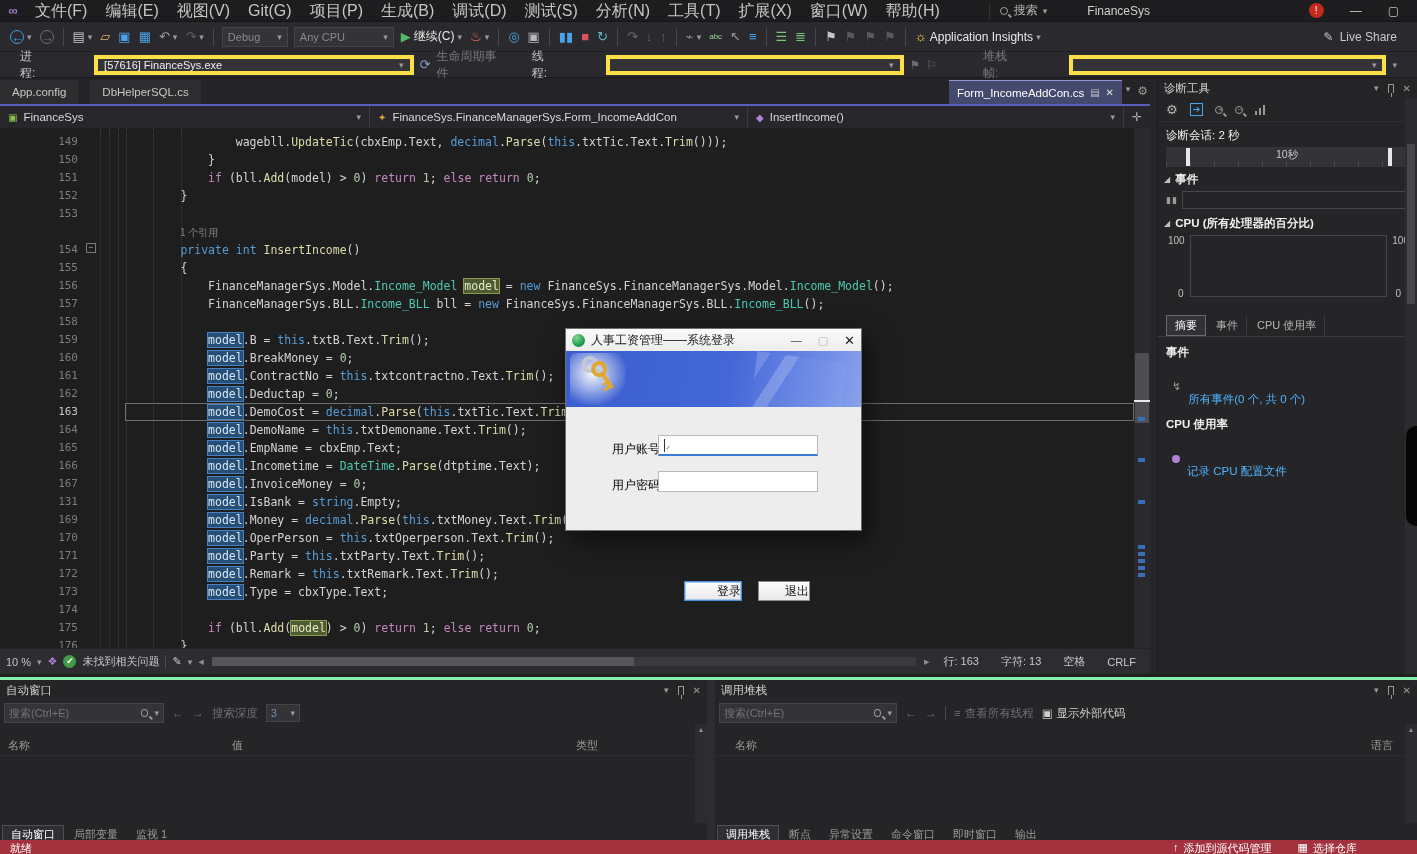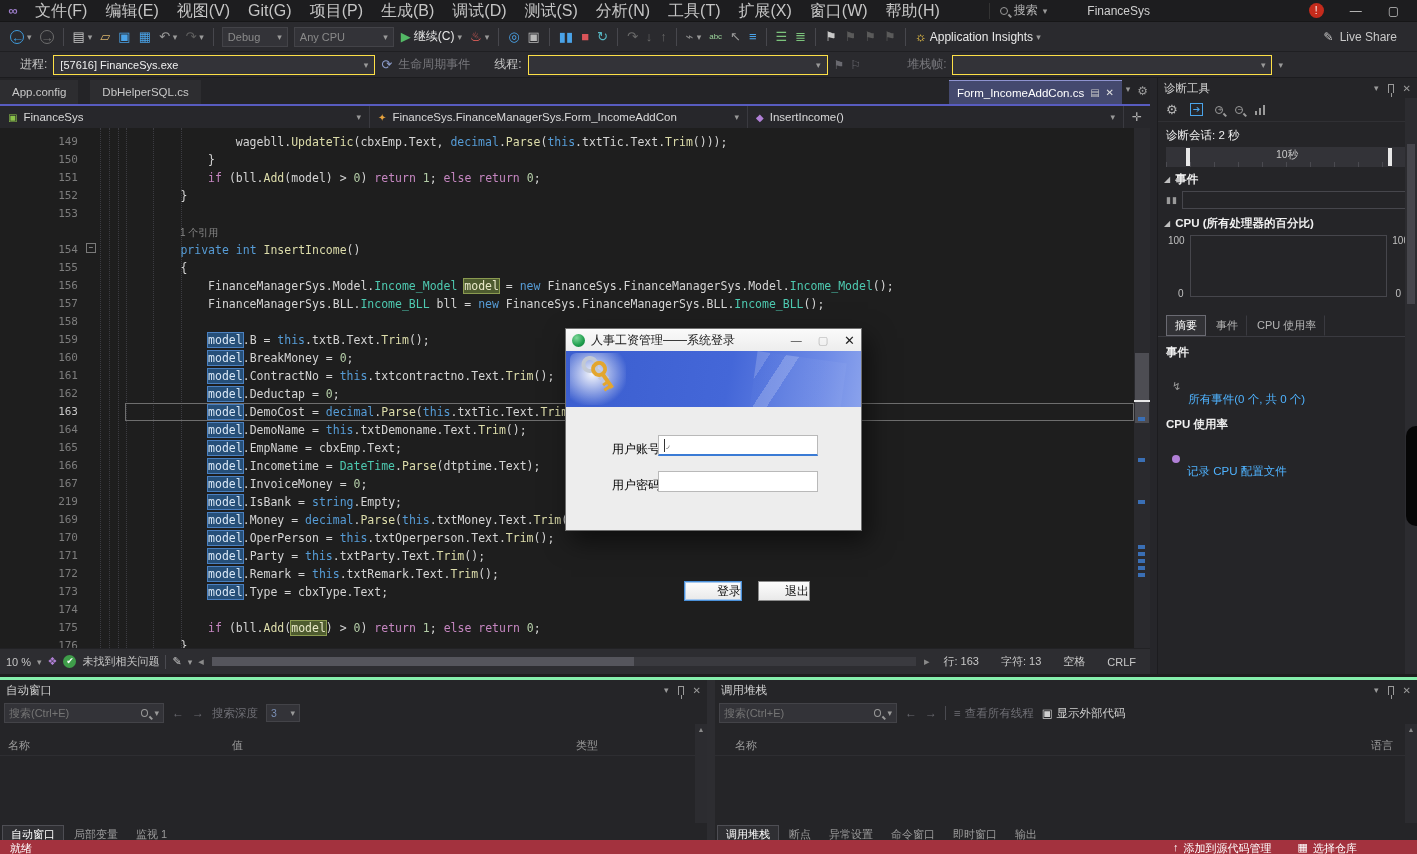--- a/index.html
+++ b/index.html
@@ -26,21 +26,21 @@
   .tbtn .tl{color:#e8e8e8;font-size:12px;}
   .tsep{width:1px;height:18px;background:#47474d;margin:0 5px;}
   .tcombo{display:flex;align-items:center;justify-content:space-between;height:20px;background:#333338;border:1px solid #434348;color:#8a8a8a;padding:0 5px;margin:0 3px;font-size:11px;}
   .circle-ico{border:1px solid currentColor;border-radius:50%;width:14px;height:14px;line-height:12px;text-align:center;font-size:10px;}
   #toolbar-right{margin-left:auto;display:flex;align-items:center;gap:6px;padding-right:14px;color:#c8c8c8;}
 
   
   #debugbar{position:absolute;left:0;top:52px;width:1417px;height:26px;background:#2a2a2e;display:flex;align-items:center;padding:0 20px;gap:6px;border-bottom:1px solid #1c1c1f;}
   .dlabel{color:#c5c5c5;font-size:12px;}
   .dlabel.dim{color:#77777c;}
-  .dcombo{height:20px;background:#333338;border:1px solid #fde047;display:flex;align-items:center;justify-content:space-between;padding:0 6px;color:#f0f0f0;font-size:11px;}
+  .dcombo{height:20px;background:#333338;border:4px solid #fde047;display:flex;align-items:center;justify-content:space-between;padding:0 6px;color:#f0f0f0;font-size:11px;margin-left:41px;}
   .dicon{color:#8a9ac8;font-size:13px;}
   .flag{color:#6a6a70;font-size:12px;}
 
   
   #editor-group{position:absolute;left:0;top:78px;width:1150px;height:596px;background:#1e1e1e;}
   #splitter-v{position:absolute;left:1150px;top:78px;width:7px;height:596px;background:#26262a;}
 
   
   #tabstrip{position:absolute;left:0;top:0;width:1150px;height:26px;background:#242427;display:flex;align-items:flex-end;}
   .doc-tab{height:24px;padding:0 12px;background:#2d2d30;color:#c8c8c8;font-size:11.5px;line-height:24px;margin-right:12px;}
@@ -415,21 +415,21 @@
           <div class="code-line"><span class="gutter">158</span><span class="code-content"></span></div>
           <div class="code-line"><span class="gutter">159</span><span class="code-content"><span class="tk-p">            </span><span class="tk-mh">model</span><span class="tk-p">.B = </span><span class="tk-k">this</span><span class="tk-p">.txtB.Text.</span><span class="tk-m">Trim</span><span class="tk-p">();</span></span></div>
           <div class="code-line"><span class="gutter">160</span><span class="code-content"><span class="tk-p">            </span><span class="tk-mh">model</span><span class="tk-p">.BreakMoney = </span><span class="tk-n">0</span><span class="tk-p">;</span></span></div>
           <div class="code-line"><span class="gutter">161</span><span class="code-content"><span class="tk-p">            </span><span class="tk-mh">model</span><span class="tk-p">.ContractNo = </span><span class="tk-k">this</span><span class="tk-p">.txtcontractno.Text.</span><span class="tk-m">Trim</span><span class="tk-p">();</span></span></div>
           <div class="code-line"><span class="gutter">162</span><span class="code-content"><span class="tk-p">            </span><span class="tk-mh">model</span><span class="tk-p">.Deductap = </span><span class="tk-n">0</span><span class="tk-p">;</span></span></div>
           <div class="code-line current"><span class="gutter">163</span><span class="code-content"><span class="tk-p">            </span><span class="tk-mh">model</span><span class="tk-p">.DemoCost = </span><span class="tk-k">decimal</span><span class="tk-p">.</span><span class="tk-m">Parse</span><span class="tk-p">(</span><span class="tk-k">this</span><span class="tk-p">.txtTic.Text.</span><span class="tk-m">Trim</span><span class="tk-p">());</span></span></div>
           <div class="code-line"><span class="gutter">164</span><span class="code-content"><span class="tk-p">            </span><span class="tk-mh">model</span><span class="tk-p">.DemoName = </span><span class="tk-k">this</span><span class="tk-p">.txtDemoname.Text.</span><span class="tk-m">Trim</span><span class="tk-p">();</span></span></div>
           <div class="code-line"><span class="gutter">165</span><span class="code-content"><span class="tk-p">            </span><span class="tk-mh">model</span><span class="tk-p">.EmpName = cbxEmp.Text;</span></span></div>
           <div class="code-line"><span class="gutter">166</span><span class="code-content"><span class="tk-p">            </span><span class="tk-mh">model</span><span class="tk-p">.Incometime = </span><span class="tk-t">DateTime</span><span class="tk-p">.</span><span class="tk-m">Parse</span><span class="tk-p">(dtptime.Text);</span></span></div>
           <div class="code-line"><span class="gutter">167</span><span class="code-content"><span class="tk-p">            </span><span class="tk-mh">model</span><span class="tk-p">.InvoiceMoney = </span><span class="tk-n">0</span><span class="tk-p">;</span></span></div>
-          <div class="code-line"><span class="gutter">219</span><span class="code-content"><span class="tk-p">            </span><span class="tk-mh">model</span><span class="tk-p">.IsBank = </span><span class="tk-k">string</span><span class="tk-p">.Empty;</span></span></div>
+          <div class="code-line"><span class="gutter">131</span><span class="code-content"><span class="tk-p">            </span><span class="tk-mh">model</span><span class="tk-p">.IsBank = </span><span class="tk-k">string</span><span class="tk-p">.Empty;</span></span></div>
           <div class="code-line"><span class="gutter">169</span><span class="code-content"><span class="tk-p">            </span><span class="tk-mh">model</span><span class="tk-p">.Money = </span><span class="tk-k">decimal</span><span class="tk-p">.</span><span class="tk-m">Parse</span><span class="tk-p">(</span><span class="tk-k">this</span><span class="tk-p">.txtMoney.Text.</span><span class="tk-m">Trim</span><span class="tk-p">());</span></span></div>
           <div class="code-line"><span class="gutter">170</span><span class="code-content"><span class="tk-p">            </span><span class="tk-mh">model</span><span class="tk-p">.OperPerson = </span><span class="tk-k">this</span><span class="tk-p">.txtOperperson.Text.</span><span class="tk-m">Trim</span><span class="tk-p">();</span></span></div>
           <div class="code-line"><span class="gutter">171</span><span class="code-content"><span class="tk-p">            </span><span class="tk-mh">model</span><span class="tk-p">.Party = </span><span class="tk-k">this</span><span class="tk-p">.txtParty.Text.</span><span class="tk-m">Trim</span><span class="tk-p">();</span></span></div>
           <div class="code-line"><span class="gutter">172</span><span class="code-content"><span class="tk-p">            </span><span class="tk-mh">model</span><span class="tk-p">.Remark = </span><span class="tk-k">this</span><span class="tk-p">.txtRemark.Text.</span><span class="tk-m">Trim</span><span class="tk-p">();</span></span></div>
           <div class="code-line"><span class="gutter">173</span><span class="code-content"><span class="tk-p">            </span><span class="tk-mh">model</span><span class="tk-p">.Type = cbxType.Text;</span></span></div>
           <div class="code-line"><span class="gutter">174</span><span class="code-content"></span></div>
           <div class="code-line"><span class="gutter">175</span><span class="code-content"><span class="tk-p">            </span><span class="tk-kc">if</span><span class="tk-p"> (bll.</span><span class="tk-m">Add</span><span class="tk-p">(</span><span class="tk-gh">model</span><span class="tk-p">) &gt; </span><span class="tk-n">0</span><span class="tk-p">) </span><span class="tk-kc">return</span><span class="tk-p"> </span><span class="tk-n">1</span><span class="tk-p">; </span><span class="tk-kc">else</span><span class="tk-p"> </span><span class="tk-kc">return</span><span class="tk-p"> </span><span class="tk-n">0</span><span class="tk-p">;</span></span></div>
           <div class="code-line"><span class="gutter">176</span><span class="code-content"><span class="tk-p">        }</span></span></div>
         </div>
       <div id="collapse-box">−</div>

